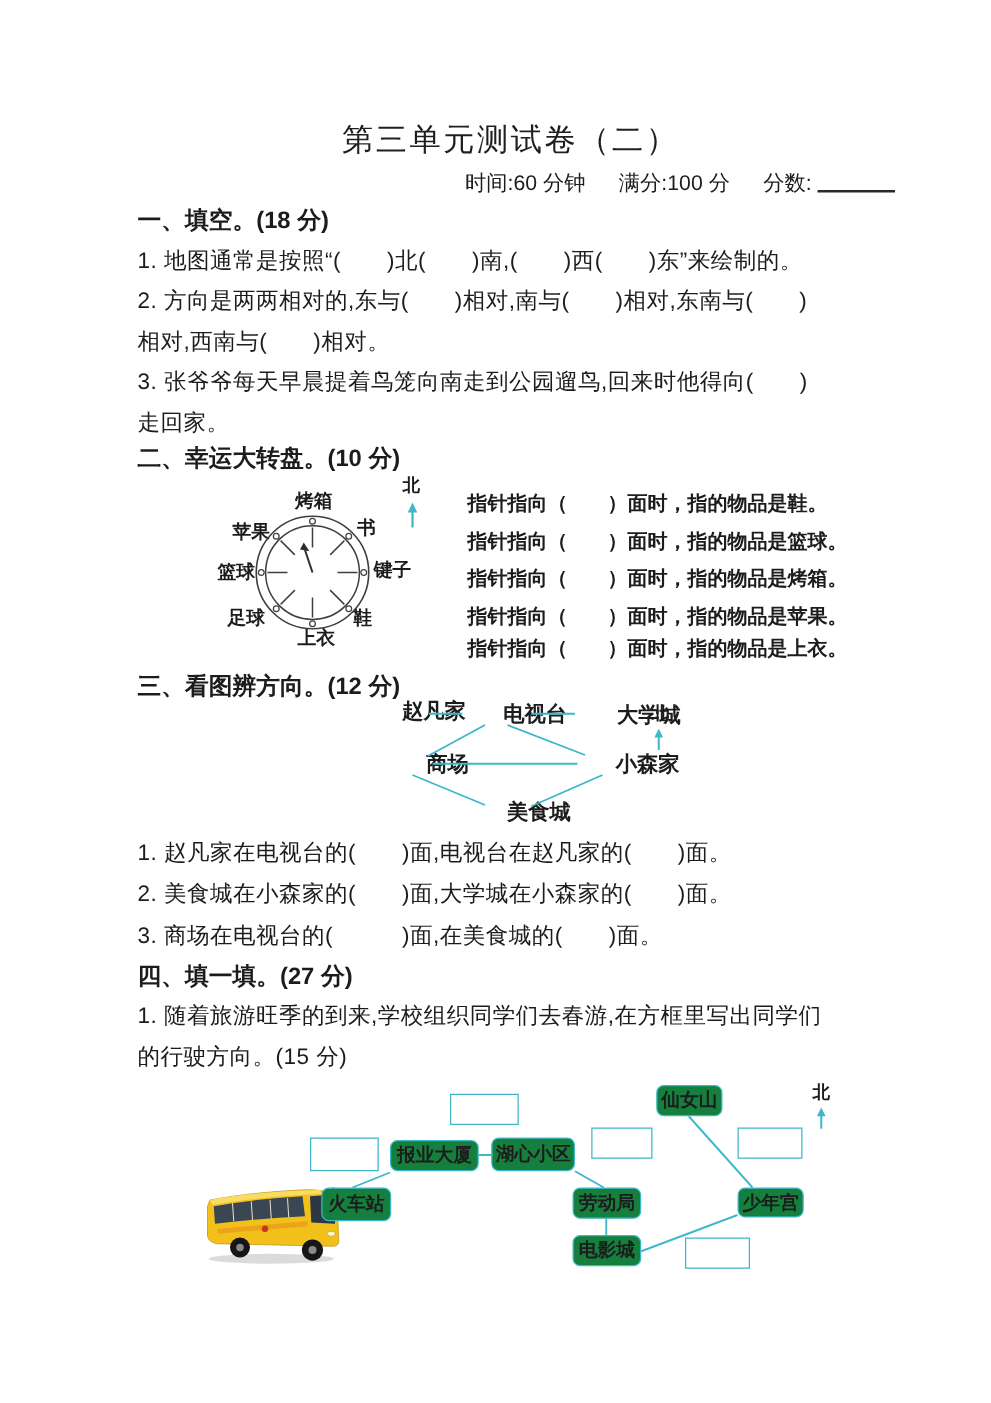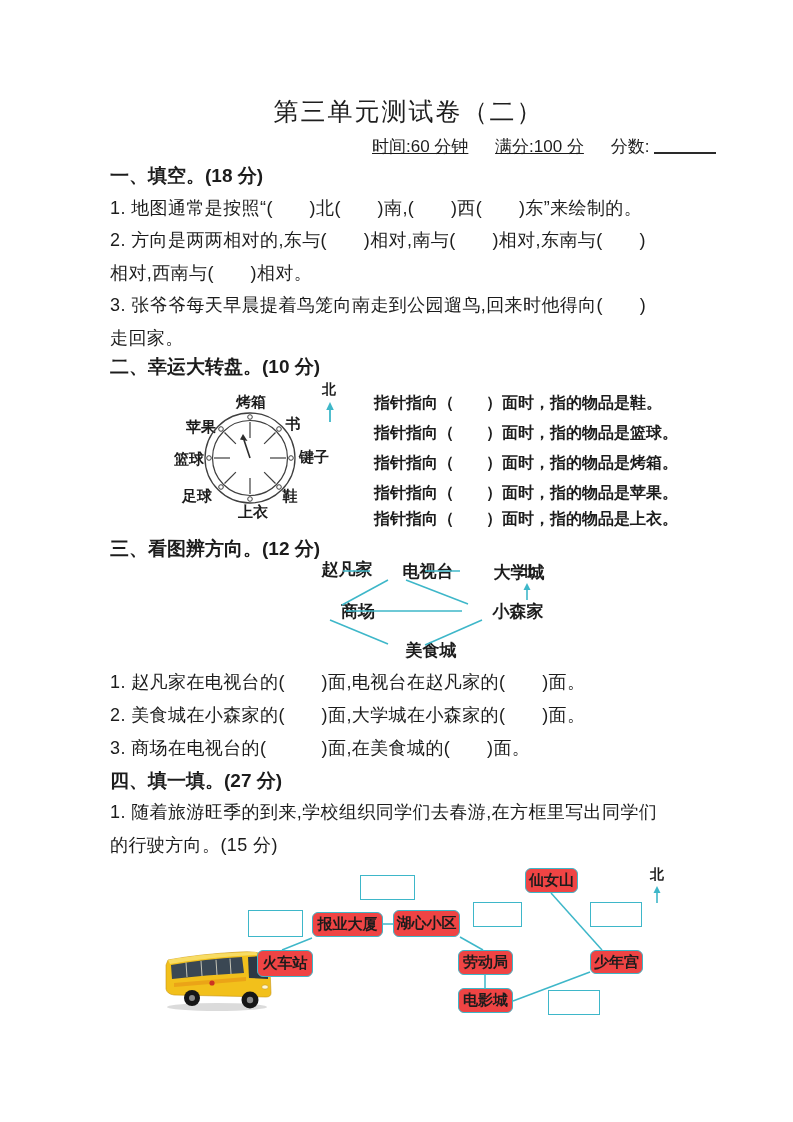--- a/index.html
+++ b/index.html
@@ -6,31 +6,31 @@
   .page{
     position:relative;width:793px;height:1122px;margin:0 auto;background:#ffffff;
     font-family:"Liberation Sans",sans-serif;color:#1c1c1c;overflow:hidden;
   }
   .abs{position:absolute;}
   .title{
     left:0;top:95px;width:100%;text-align:center;
     font-family:"Liberation Serif",serif;font-size:25px;letter-spacing:2px;color:#1f1f1f;margin-left:12px;
   }
   .meta{left:372px;top:135px;font-size:17px;white-space:nowrap;}
-  .meta .mitem{margin-right:22px;text-decoration:underline;}
+  .meta .mitem{margin-right:22px;}
   .score-line{display:inline-block;width:62px;height:15px;border-bottom:2px solid #2a2a2a;vertical-align:-2px;}
   .heading{left:110px;font-size:19px;font-weight:bold;white-space:nowrap;}
   .qline{left:110px;font-size:18px;letter-spacing:.4px;white-space:nowrap;}
   .pline{left:374px;font-family:Liberation Mono, monospace;font-weight:bold;font-size:16px;white-space:nowrap;}
   .kai{font-family:"Liberation Serif",serif;font-weight:bold;}
   .dlabel{position:absolute;transform:translate(-50%,-50%);font-size:15px;white-space:nowrap;line-height:1;}
   .maplabel{position:absolute;transform:translate(-50%,-50%);font-size:17px;white-space:nowrap;line-height:1;margin-left:31px;}
   .north-label{font-size:14px;line-height:1;}
   .nbox{
-    position:absolute;border:1.6px solid #3eb7c9;border-radius:6px;background:#ef4444;
+    position:absolute;border:1.6px solid #3eb7c9;border-radius:6px;background:#15803d;
     display:flex;align-items:center;justify-content:center;font-size:15px;white-space:nowrap;
     box-sizing:border-box;z-index:2;
   }
   .ebox{
     position:absolute;border:1.4px solid #3eb7c9;background:#fff;box-sizing:border-box;z-index:2;
   }
   svg{display:block;}
   .underlay{position:absolute;left:0;top:0;z-index:1;}
 </style>
 </head>

